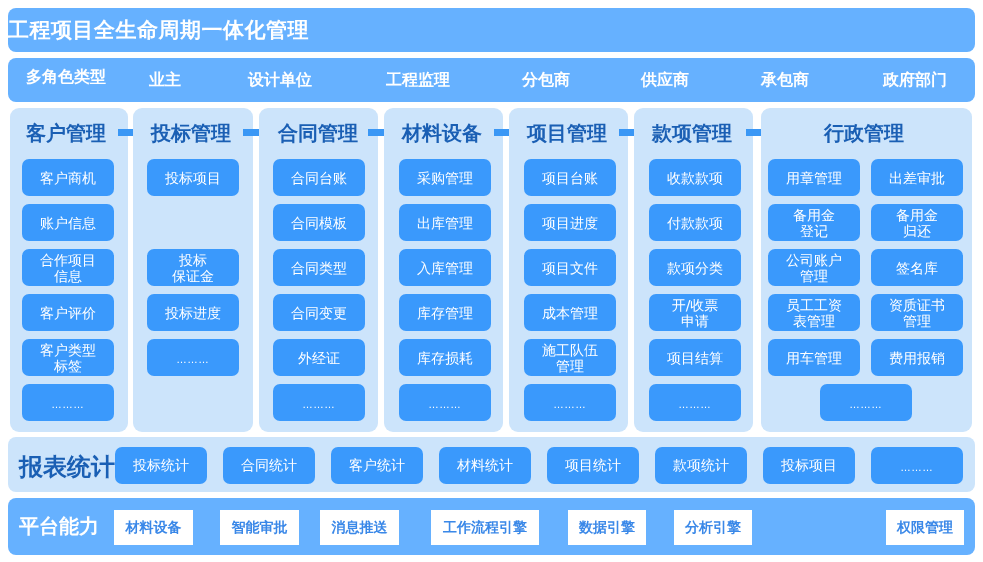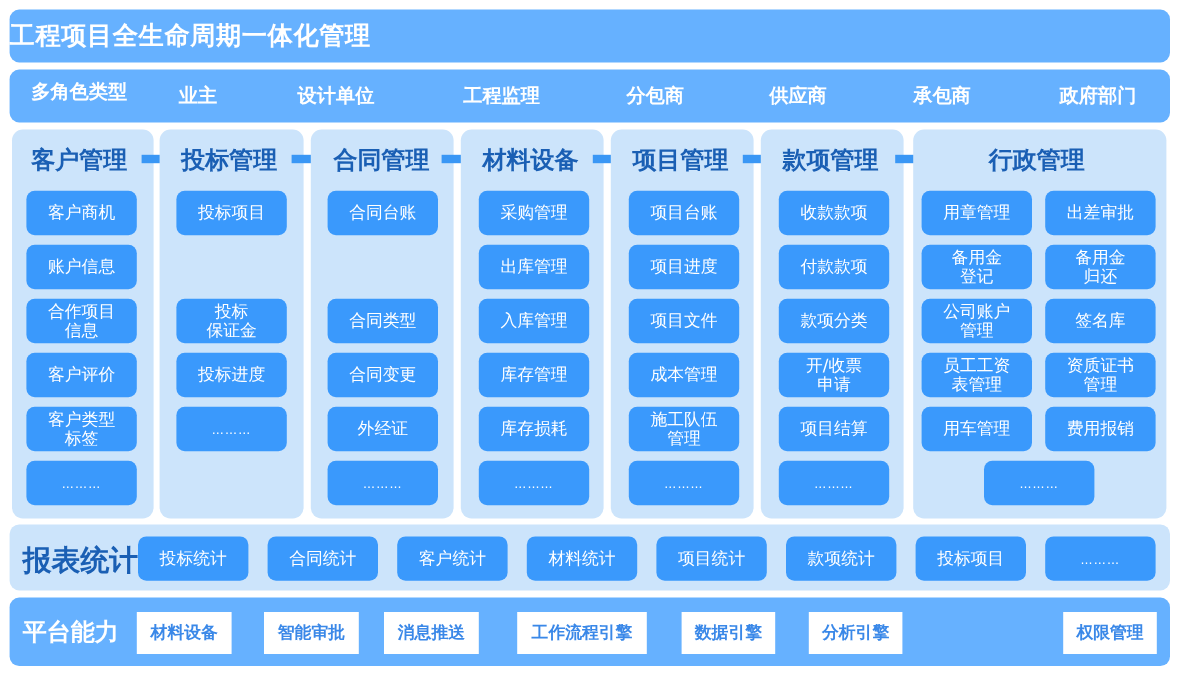--- a/index.html
+++ b/index.html
@@ -74,20 +74,21 @@
   <div class="btn dots" style="left:14px;top:231px">………</div>
 </div>
 <div class="arrow" style="left:243px;top:127px;width:30px">
   <div class="shaft" style="width:22px"></div>
     <div class="head" style="left:21px"></div>
 </div>
 
 <div class="col" style="left:259px;width:119px">
   <span class="col-title" style="left:19px">合同管理</span>
   <div class="btn" style="left:14px;top:51px">合同台账</div>
+  <div class="btn" style="left:14px;top:96px">合同模板</div>
   <div class="btn" style="left:14px;top:141px">合同类型</div>
   <div class="btn" style="left:14px;top:186px">合同变更</div>
   <div class="btn" style="left:14px;top:231px">外经证</div>
   <div class="btn dots" style="left:14px;top:276px">………</div>
 </div>
 <div class="arrow" style="left:368px;top:127px;width:30px">
   <div class="shaft" style="width:22px"></div>
     <div class="head" style="left:21px"></div>
 </div>
 

